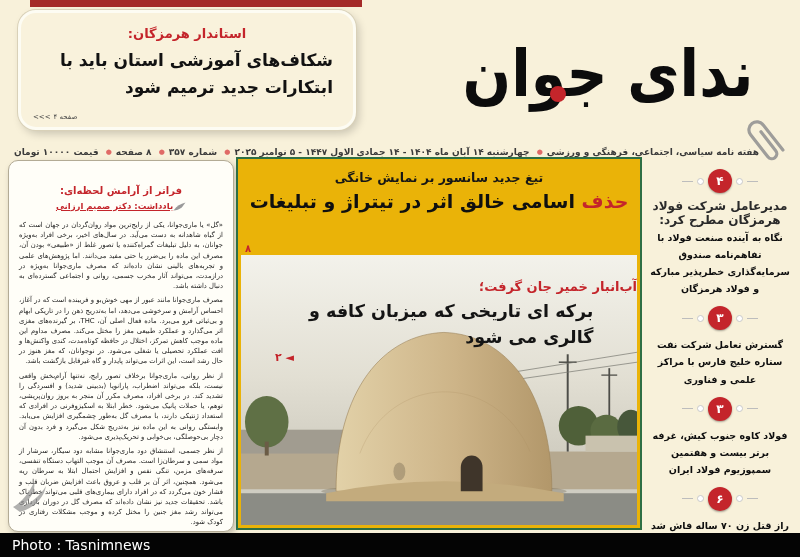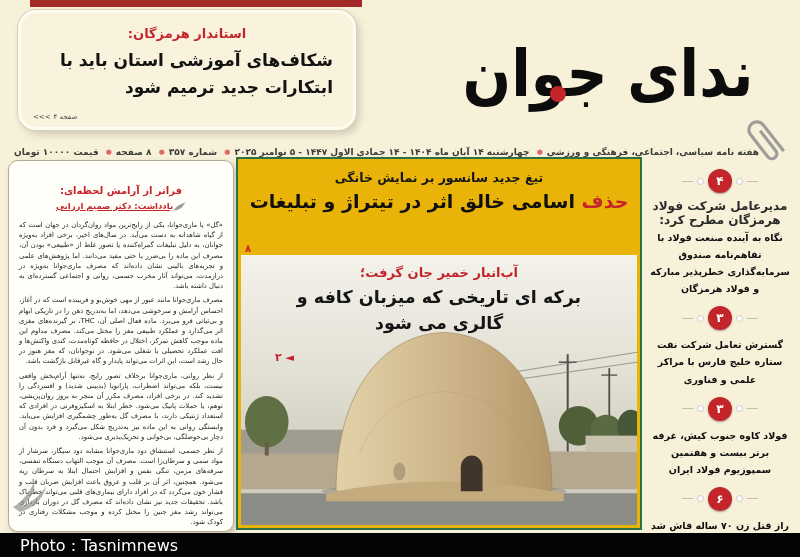--- a/index.html
+++ b/index.html
@@ -40,39 +40,39 @@
 
   
   .c-box{position:absolute;left:236px;top:157px;width:406px;height:373px;background:#eab308;
     border:2.5px solid var(--green,#2e6f45);box-sizing:border-box;}
   .c-kicker{font-size:12.5px;font-weight:bold;text-align:center;margin-top:11px;color:#161616;}
   .c-headline{font-size:19px;font-weight:bold;text-align:center;margin-top:5px;color:#101010;white-space:nowrap;}
   .c-headline .red{color:var(--red,#c4252b);}
   .c-pagenum{position:absolute;left:7px;top:84px;color:var(--red,#c4252b);font-size:10px;font-weight:bold;}
   .photo-wrap{position:absolute;left:3px;right:3px;top:96px;bottom:3px;overflow:hidden;}
   .photo-wrap svg.scene{position:absolute;inset:0;width:100%;height:100%;}
-  .photo-overlay{position:absolute;top:10px;left:0;right:0;text-align:center;}
+  .photo-overlay{position:absolute;top:24px;left:0;right:0;}
   .p-kicker{color:var(--red,#c4252b);font-weight:bold;font-size:13px;}
   .p-headline{font-size:17.5px;font-weight:bold;color:#141414;line-height:1.5;width:78%;margin:4px auto 0;}
   .p-ref{position:absolute;left:34px;top:96px;color:var(--red,#c4252b);font-weight:bold;font-size:11px;direction:ltr;}
 
   
   .rail{position:absolute;right:6px;top:160px;width:148px;display:flex;flex-direction:column;align-items:center;}
   .rr-item{width:100%;text-align:center;}
   .rr-divider{display:flex;align-items:center;justify-content:center;gap:4px;margin:9px 0 6px;}
   .rr-line{width:11px;height:1px;background:#bdbdbd;}
   .rr-odot{width:5px;height:5px;border:1px solid #c9c9c9;border-radius:50%;background:#fff;}
   .rr-circle{width:24px;height:24px;border-radius:50%;background:var(--red,#c4252b);color:#fff;font-weight:bold;font-size:12px;
     display:flex;align-items:center;justify-content:center;box-shadow:0 1px 2px rgba(0,0,0,.35);}
   .rr-kicker{font-size:12px;font-weight:bold;color:#2a2a2a;margin-bottom:2px;}
   .rr-headline{font-size:9.5px;font-weight:bold;color:#0e0e0e;line-height:1.8;padding:0 2px;}
 
   
   .footer-bar{position:absolute;left:0;right:0;bottom:0;height:24px;background:var(--bar,#040404);color:#fff;
-    display:flex;align-items:center;padding-left:20px;direction:ltr;font-size:16px;}
+    display:flex;align-items:center;padding-left:12px;direction:ltr;font-size:14px;}
 </style>
 </head>
 <body>
 
 <div class="page">
 
   <div class="top-red"></div>
 
   <div class="top-box">
     <div class="kicker">استاندار هرمزگان:</div>

